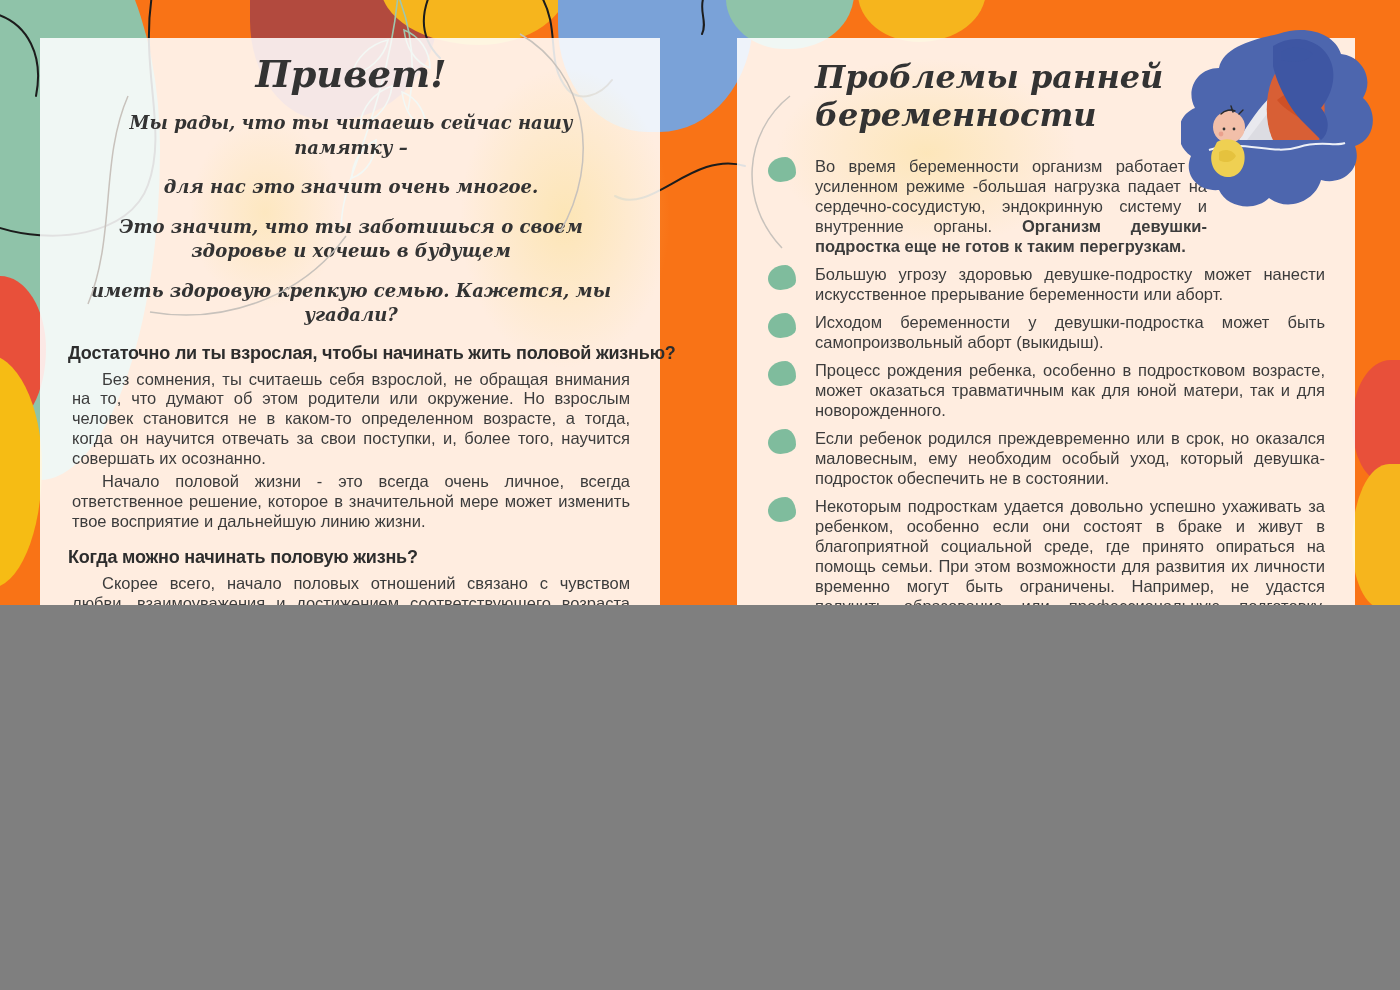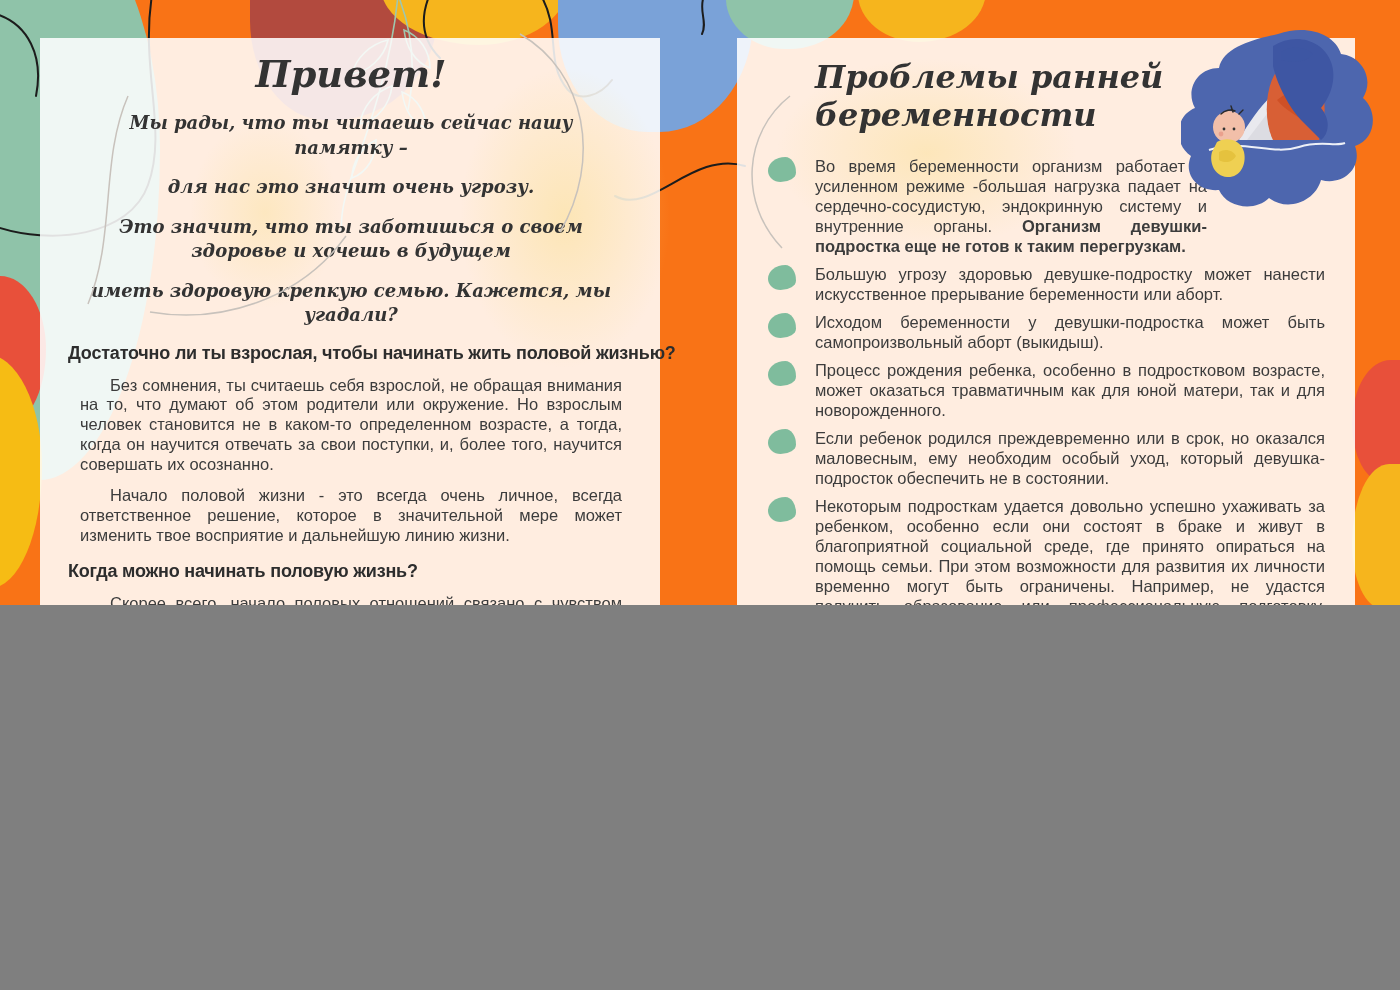--- a/index.html
+++ b/index.html
@@ -44,21 +44,21 @@
   .glow-c{left:40px;top:20px;width:300px;height:190px;
       background:radial-gradient(closest-side,rgba(250,222,140,.45),rgba(250,222,140,0));}
 
   
   .script{font-family:"DejaVu Serif",serif;font-style:italic;font-weight:bold;color:#333;}
   .script-title{font-size:37px;text-align:center;margin:14px 0 6px;position:relative;z-index:1;}
   .intro p{font-size:18px;line-height:24.5px;text-align:center;margin:15px;position:relative;z-index:1;}
   h2.sec{font-size:18px;font-weight:bold;color:#2d2d2d;margin:15px 0 6px;
          letter-spacing:-0.2px;white-space:nowrap;position:relative;z-index:1;}
   .body-p{font-size:16.5px;line-height:19.8px;color:#3c3c3c;text-align:justify;
-          margin:12px;text-indent:30px;position:relative;z-index:1;}
+          margin:4px;text-indent:30px;position:relative;z-index:1;}
 
   .right-title{font-size:32px;text-align:left;margin:20px 0 0;position:relative;z-index:2;}
   .bullets{list-style:none;margin:22px 0 0;padding:0;position:relative;z-index:2;}
   .bullets li{position:relative;margin-bottom:8px;}
   .pebble{position:absolute;left:-47px;top:1px;width:28px;height:25px;background:#7fbc9d;
           border-radius:62% 38% 55% 45% / 55% 62% 38% 45%;}
   .bullets p{font-size:16.5px;line-height:20px;text-align:justify;color:#3c3c3c;margin:0;}
   .narrow{max-width:392px;}
   .force-justify{text-align-last:justify;}
 
@@ -105,21 +105,21 @@
   </svg>
 
   <div class="page page-left">
     <div class="glow glow-a"></div>
     <div class="glow glow-b"></div>
 
     <h1 class="script script-title">Привет!</h1>
 
     <div class="intro script">
       <p>Мы рады, что ты читаешь сейчас нашу памятку –</p>
-      <p>для нас это значит очень угрозу.</p>
+      <p>для нас это значит очень многое.</p>
       <p>Это значит, что ты заботишься о своем здоровье и хочешь в будущем</p>
       <p>иметь здоровую крепкую семью. Кажется, мы угадали?</p>
     </div>
 
     <h2 class="sec">Достаточно ли ты взрослая, чтобы начинать жить половой жизнью?</h2>
     <p class="body-p">Без сомнения, ты считаешь себя взрослой, не обращая внимания на то, что думают об этом родители или окружение. Но взрослым человек становится не в каком-то определенном возрасте, а тогда, когда он научится отвечать за свои поступки, и, более того, научится совершать их осознанно.</p>
     <p class="body-p">Начало половой жизни - это всегда очень личное, всегда ответственное решение, которое в значительной мере может изменить твое восприятие и дальнейшую линию жизни.</p>
 
     <h2 class="sec">Когда можно начинать половую жизнь?</h2>
     <p class="body-p">Скорее всего, начало половых отношений связано с чувством любви, взаимоуважения и достижением соответствующего возраста (после завершения периода полового созревания).</p>

